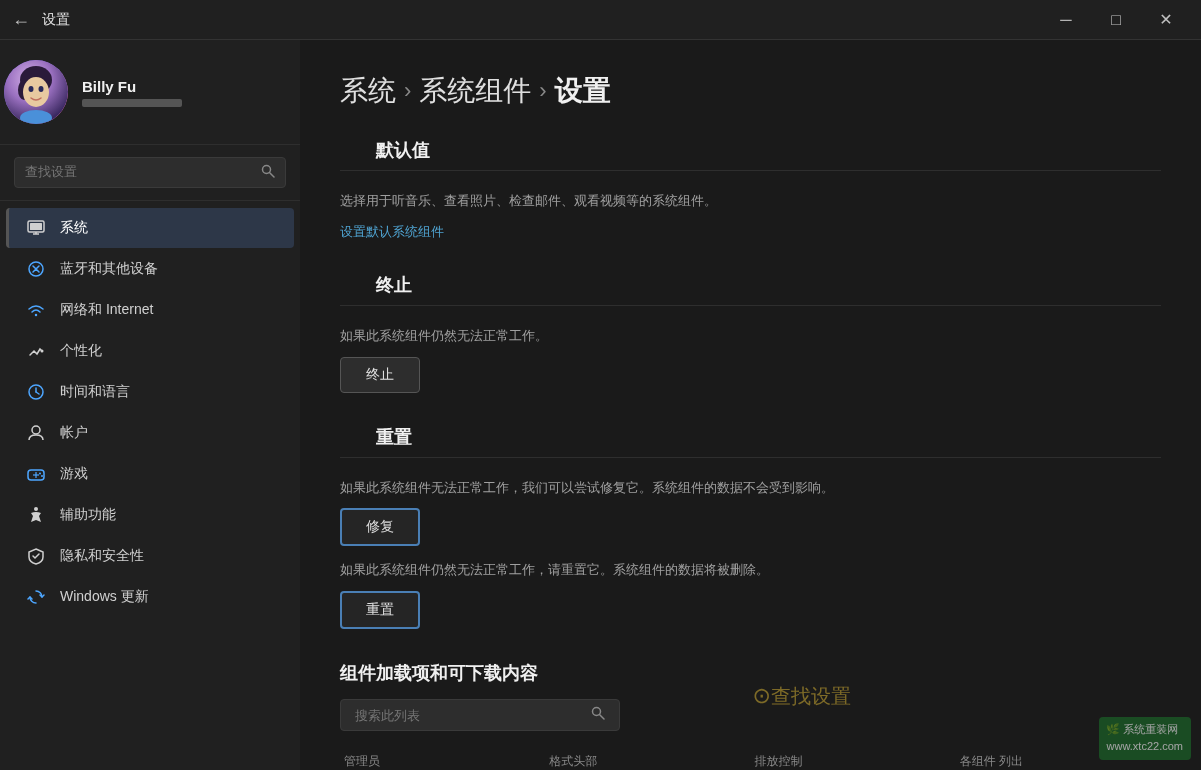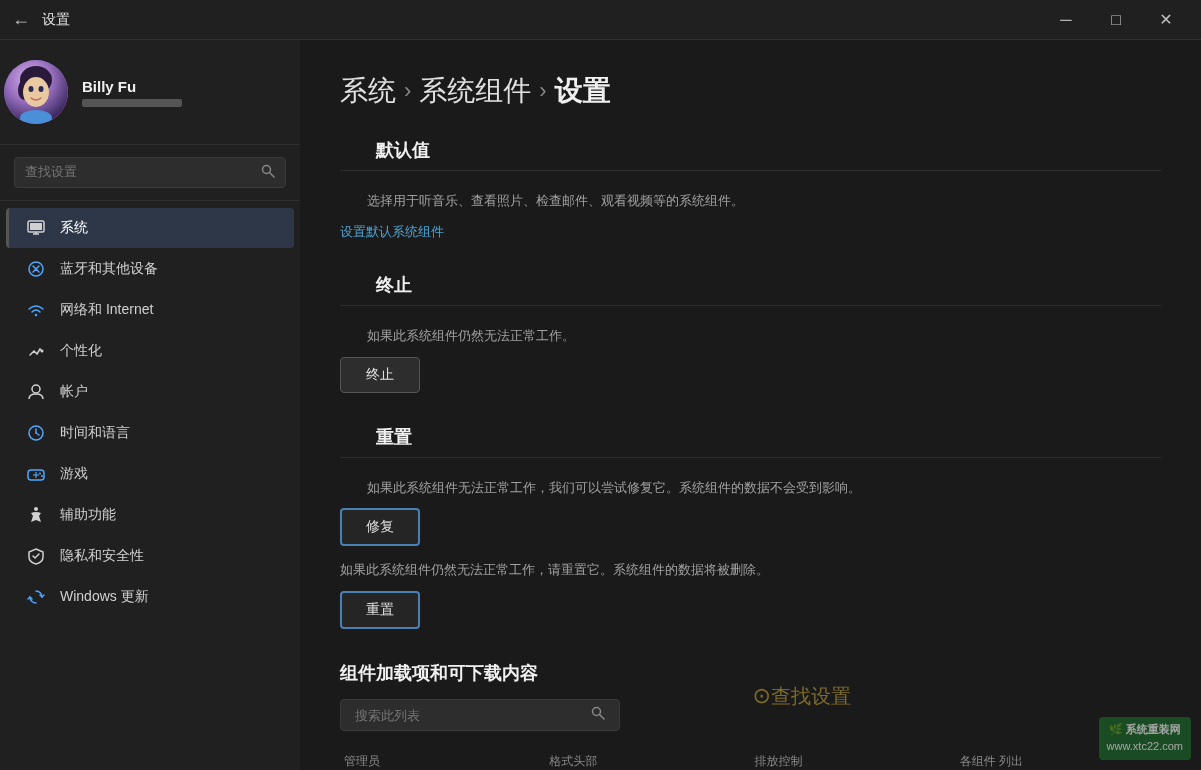--- a/index.html
+++ b/index.html
@@ -208,21 +208,20 @@
       font-weight: 600;
       color: #f0f0f0;
       margin-bottom: 8px;
       padding-left: 36px;
     }
     .section-desc {
       font-size: 13px;
       color: #a0a0a0;
       line-height: 1.6;
       margin-bottom: 10px;
-      margin-left: 27px;
     }
     .section-link {
       font-size: 13px;
       color: #4fa3d1;
       text-decoration: none;
       cursor: pointer;
     }
     .divider {
       height: 1px;
       background: #2e2e2e;
@@ -426,36 +425,36 @@
             <circle cx="15" cy="9" r="1.5" fill="#d0d0d0"></circle>
           </svg>
         </span>
         <span class="nav-label">个性化</span>
       </div>
 
 
       <div class="nav-item">
         <span class="nav-icon">
           <svg width="18" height="18" viewBox="0 0 18 18" fill="none">
-            <circle cx="9" cy="6" r="4" stroke="#d0d0d0" stroke-width="1.5"></circle>
-            <path d="M2 16 Q2 11 9 11 Q16 11 16 16" stroke="#d0d0d0" stroke-width="1.5" fill="none"></path>
-          </svg>
-        </span>
-        <span class="nav-label">帐户</span>
-      </div>
-
-      <div class="nav-item">
-        <span class="nav-icon">
-          <svg width="18" height="18" viewBox="0 0 18 18" fill="none">
             <circle cx="9" cy="9" r="7" stroke="#4da6ff" stroke-width="1.5"></circle>
             <line x1="9" y1="5" x2="9" y2="9" stroke="#4da6ff" stroke-width="1.5" stroke-linecap="round"></line>
             <line x1="9" y1="9" x2="12" y2="11" stroke="#4da6ff" stroke-width="1.5" stroke-linecap="round"></line>
           </svg>
         </span>
         <span class="nav-label">时间和语言</span>
+      </div>
+
+      <div class="nav-item">
+        <span class="nav-icon">
+          <svg width="18" height="18" viewBox="0 0 18 18" fill="none">
+            <circle cx="9" cy="6" r="4" stroke="#d0d0d0" stroke-width="1.5"></circle>
+            <path d="M2 16 Q2 11 9 11 Q16 11 16 16" stroke="#d0d0d0" stroke-width="1.5" fill="none"></path>
+          </svg>
+        </span>
+        <span class="nav-label">帐户</span>
       </div>
 
       <div class="nav-item">
         <span class="nav-icon">
           <svg width="18" height="18" viewBox="0 0 18 18" fill="none">
             <rect x="1" y="5" width="16" height="10" rx="3" stroke="#4da6ff" stroke-width="1.5"></rect>
             <line x1="9" y1="7" x2="9" y2="13" stroke="#4da6ff" stroke-width="1.2"></line>
             <line x1="6" y1="10" x2="12" y2="10" stroke="#4da6ff" stroke-width="1.2"></line>
             <circle cx="13" cy="8.5" r="1" fill="#4da6ff"></circle>
             <circle cx="15" cy="11" r="1" fill="#4da6ff"></circle>
@@ -551,18 +550,18 @@
         <span class="table-col">排放控制</span>
         <span class="table-col">各组件 列出</span>
       </div>
     </div>
 
     <div class="watermark watermark-1">
       <span style="color:#c0a030; font-size:22px;">⊙</span><span style="color:#c0a030; font-size:20px;">查找设置</span>
     </div>
 
     <div class="watermark watermark-2" style="bottom:10px; right:10px; background:#1a6e2a; color:white; padding:4px 8px; border-radius:4px; font-size:11px; line-height:1.6;">
-      <div style="font-weight:bold;text-align:center;">🌿 系统重装网</div>
+      <div style="font-weight:normal;">🌿 系统重装网</div>
       <div>www.xtc22.com</div>
     </div>
 
   </div>
 </div>
 
 </body></html>

